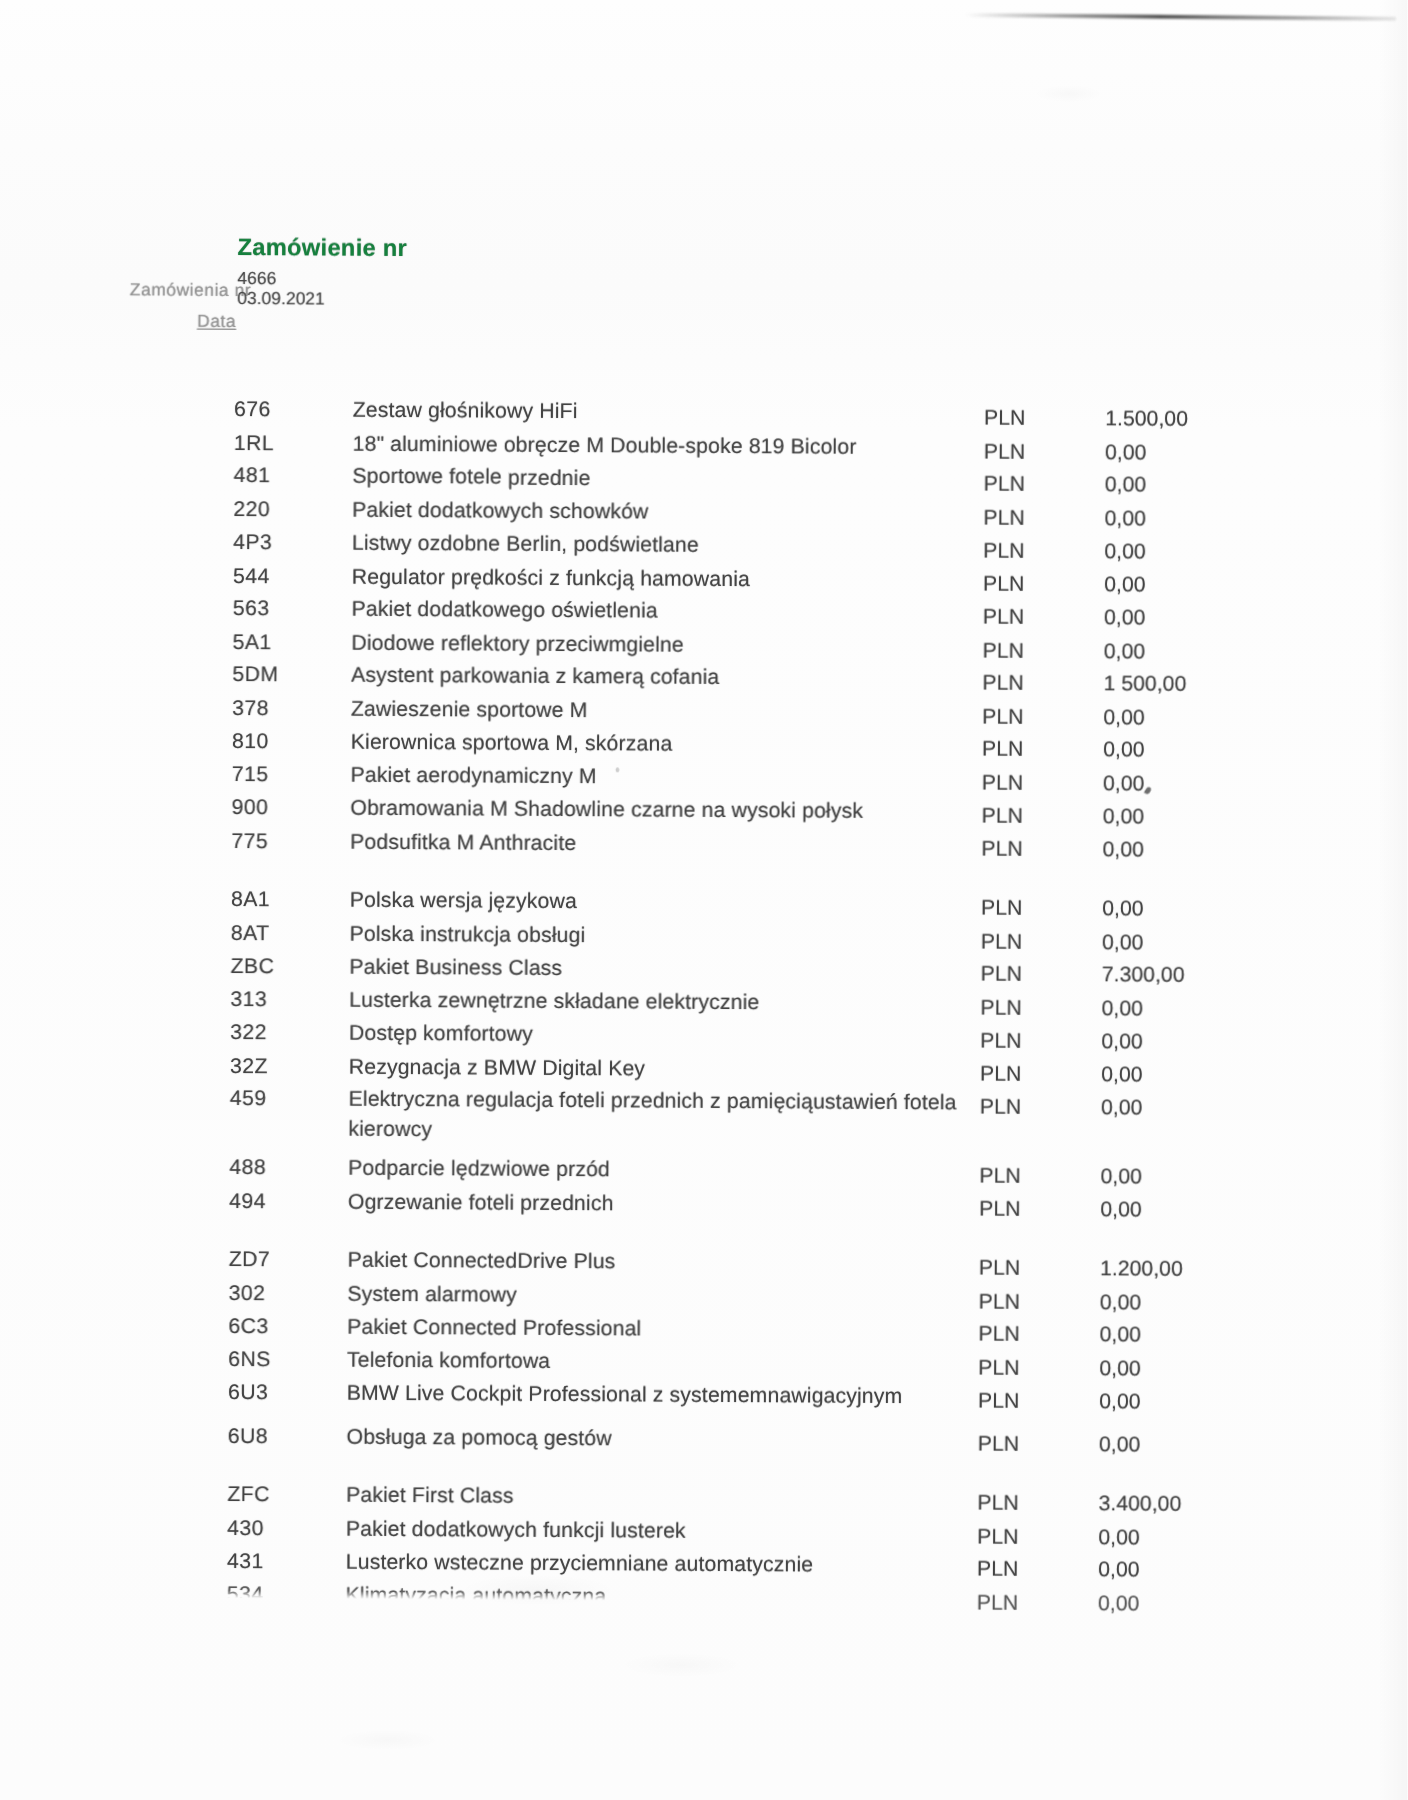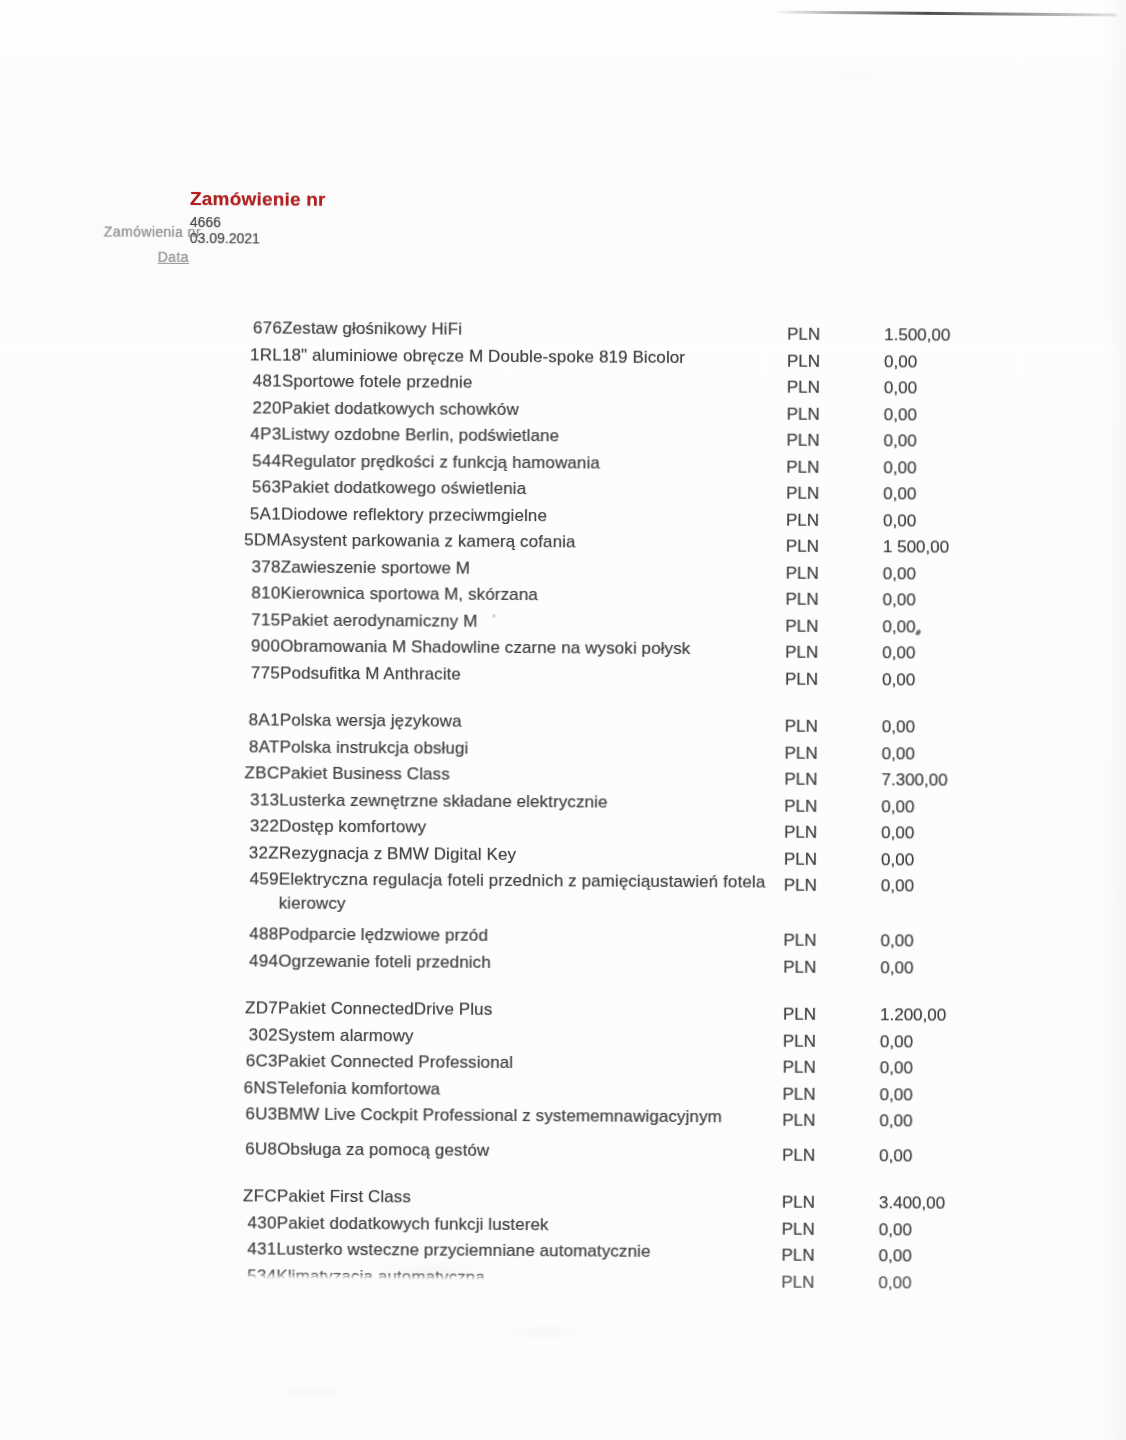--- a/index.html
+++ b/index.html
@@ -19,34 +19,34 @@
     transform:rotate(0.5deg);filter:blur(0.7px);
     background:linear-gradient(90deg, rgba(40,40,40,0) 0%, rgba(50,50,50,0.45) 22%,
       rgba(25,25,25,0.78) 45%, rgba(45,45,45,0.5) 72%, rgba(70,70,70,0.12) 100%);}
   .doc{
     position:absolute;inset:0;
     transform:rotate(0.35deg);transform-origin:190px 200px;
     color:#424242;
     text-shadow:0 0 0.8px rgba(70,70,70,0.55);
     filter:blur(0.28px);
   }
-  .title{position:absolute;left:190px;top:188px;font-size:19px;font-weight:bold;color:#b91c1c;letter-spacing:0.2px;}
+  .title{position:absolute;left:190px;top:188px;font-size:19px;font-weight:bold;color:#15803d;letter-spacing:0.2px;}
   .meta-label{position:absolute;font-size:14px;color:#969696;letter-spacing:0.4px;filter:blur(0.4px);}
   .lbl-order{left:104px;top:224px;}
   .lbl-date{left:158px;top:249px;text-decoration:underline;}
   .meta-value{position:absolute;left:190px;font-size:14px;color:#474747;}
   .val-order{top:214px;}
   .val-date{top:230px;}
 
   .table{position:absolute;left:188px;top:316px;width:824px;}
   .group + .group{margin-top:21px;}
   .row{display:grid;grid-template-columns:95px 505px 97px 127px;min-height:23.5px;
     font-size:17px;line-height:23.5px;}
   .row.gap-before{margin-top:8px;}
-  .code{letter-spacing:0.3px;text-align:right;}
+  .code{letter-spacing:0.3px;}
   .desc{letter-spacing:0.1px;}
   .cur{padding-top:3px;}
   .amt{text-align:left;padding-top:3px;}
   .row.clipped{opacity:0.88;}
   .row.clipped .code,.row.clipped .desc{
     height:15px;overflow:hidden;
     -webkit-mask-image:linear-gradient(to bottom,#000 55%,rgba(0,0,0,0.45) 78%,transparent 96%);
             mask-image:linear-gradient(to bottom,#000 55%,rgba(0,0,0,0.45) 78%,transparent 96%);
   }
   .speck{position:absolute;left:731px;top:309px;width:4px;height:6px;background:#4a4a4a;

